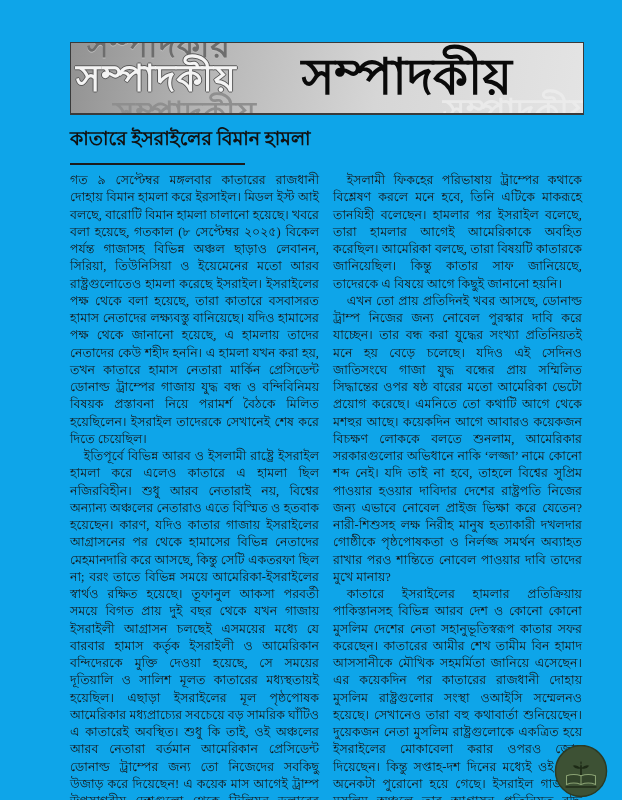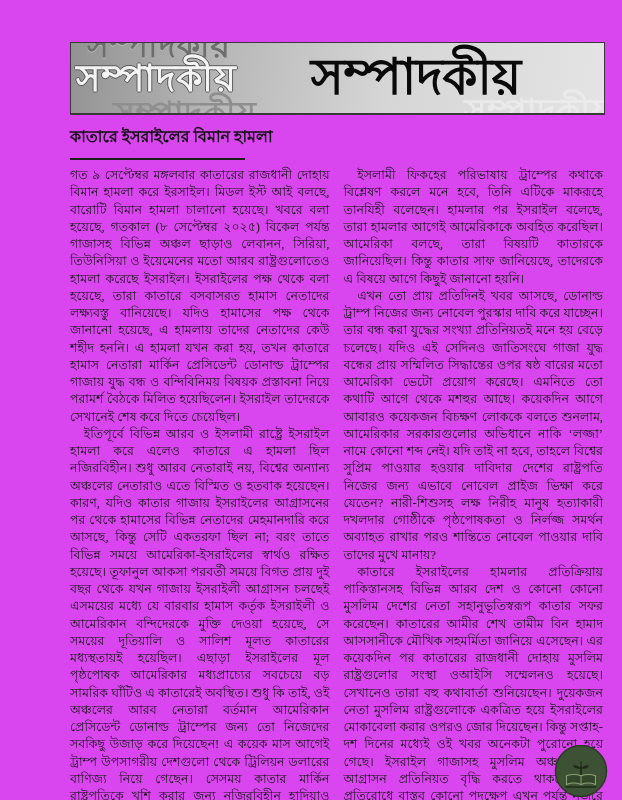--- a/index.html
+++ b/index.html
@@ -1,22 +1,22 @@
 <!DOCTYPE html>
 <html lang="bn"><head>
 <meta charset="utf-8">
 <style>
   html, body { margin: 0; padding: 0; background: #ffffff; }
   .page {
     position: relative;
     width: 622px;
     height: 800px;
     box-sizing: border-box;
-    background: #d946ef;
-    padding: 42px 19px 0 70px;
+    background: #0ea5e9;
+    padding: 42px 40px 0 70px;
     font-family: "Liberation Serif", serif;
     color: #141414;
     overflow: hidden;
   }
   
   .banner {
     position: relative;
     width: 100%;
     height: 70px;
     border: 1px solid #3a3a3a;
@@ -43,21 +43,21 @@
     transform: translateY(-52%);
     font-size: 50px;
     font-weight: 800;
     color: #0a0a0a;
     line-height: 1;
     white-space: nowrap;
   }
   
   .kicker {
     margin-top: 9px;
-    font-size: 16px;
+    font-size: 19px;
     font-weight: 700;
     color: #111;
   }
   .kicker-rule {
     width: 175px;
     height: 0;
     border-top: 2px solid #1c1c1c;
     margin: 7px 0 7px 0;
   }
   .headline {

